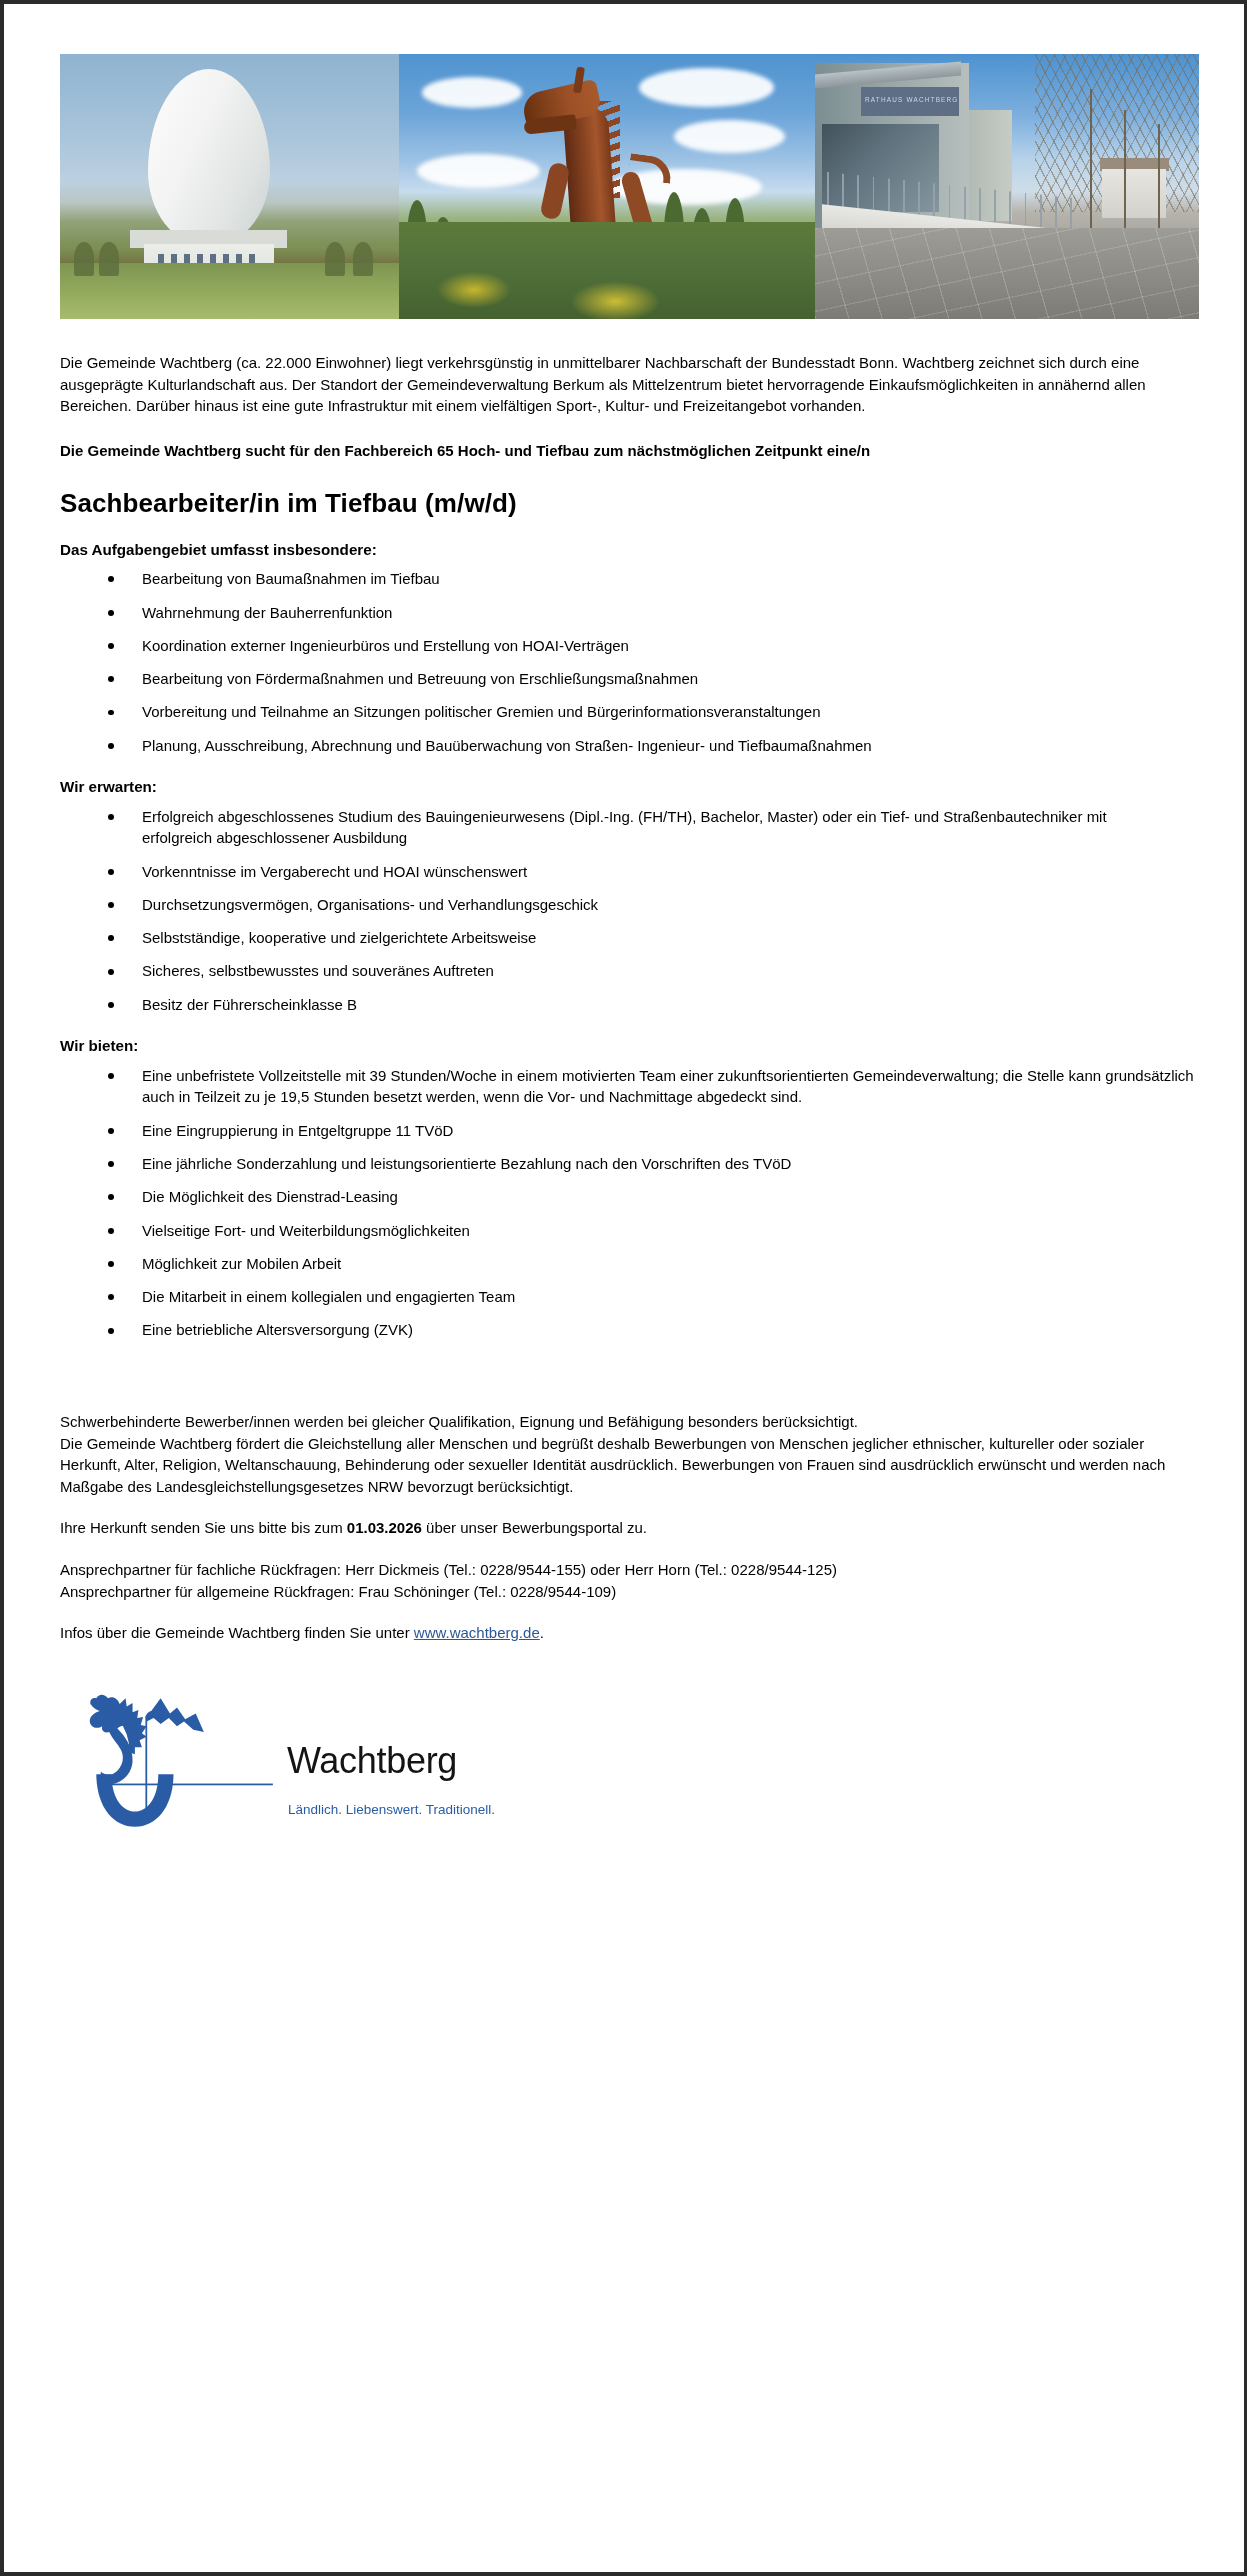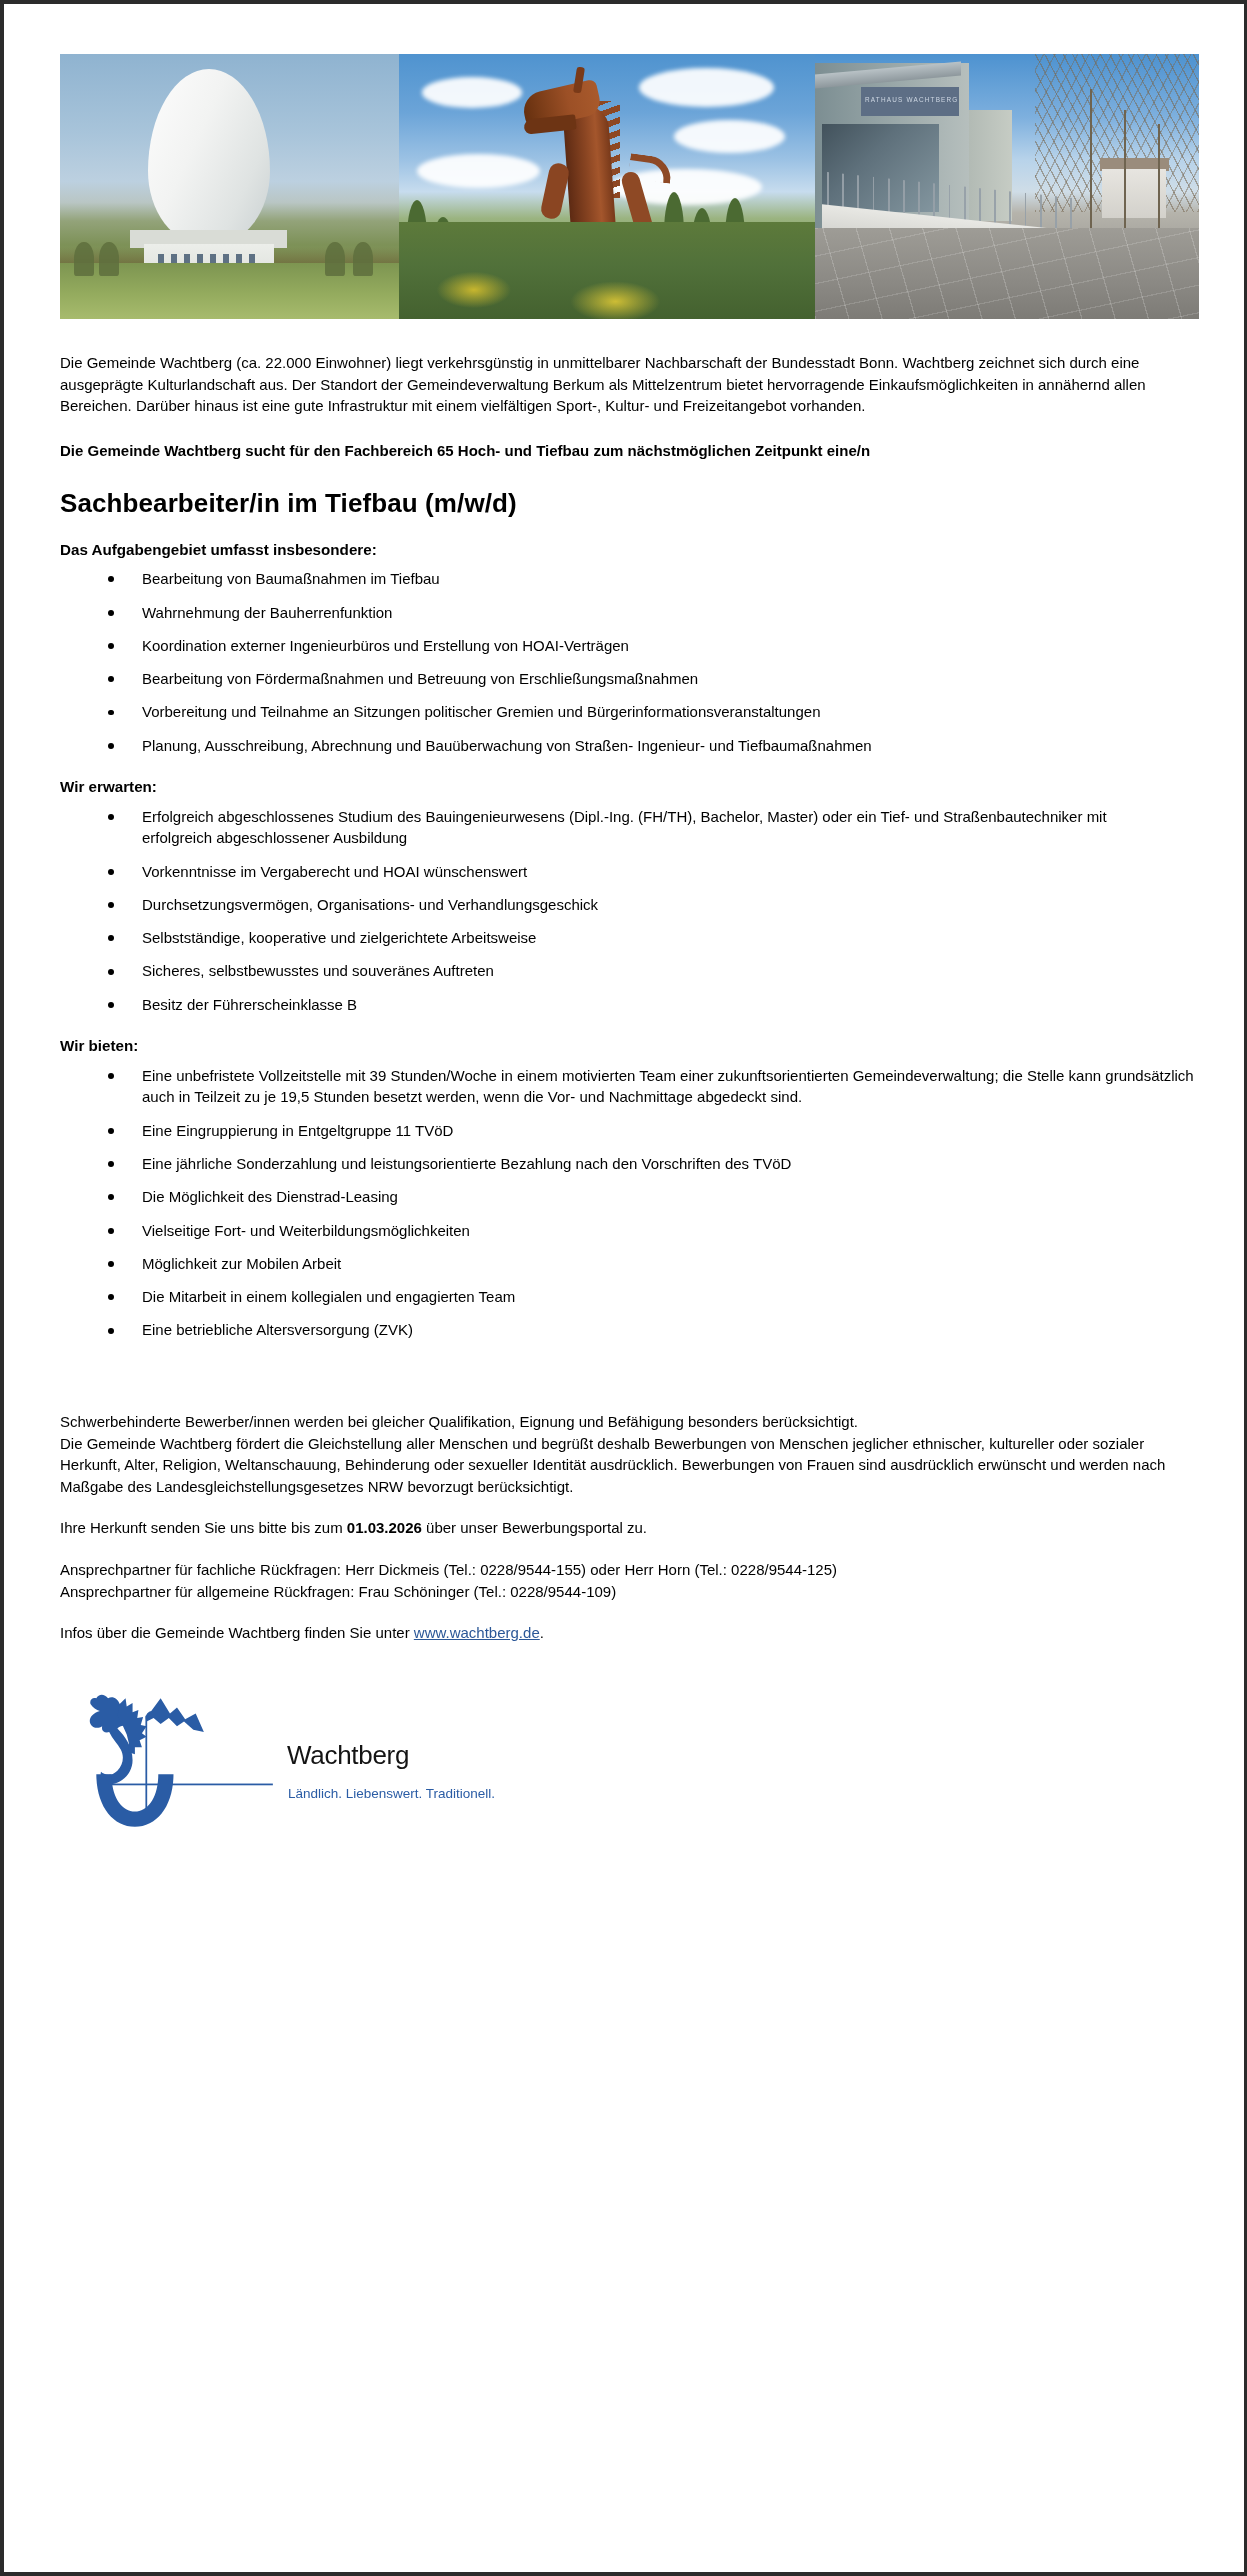--- a/index.html
+++ b/index.html
@@ -342,29 +342,29 @@
     margin-top: 39px;
     margin-left: 21px;
     width: 410px;
     height: 164px;
     position: relative;
   }
   .logo-word {
     position: absolute;
     left: 206px;
     top: 57px;
-    font-size: 26px;
+    font-size: 36px;
     color: #141414;
     font-family: "Liberation Sans", sans-serif;
     letter-spacing: -0.3px;
   }
   .logo-tag {
     position: absolute;
     left: 207px;
-    top: 103px;
+    top: 119px;
     font-size: 13.5px;
     color: #2a5ca5;
     font-family: "Liberation Sans", sans-serif;
     white-space: nowrap;
   }
 </style>
 </head>
 <body>
 
 <div id="page">

